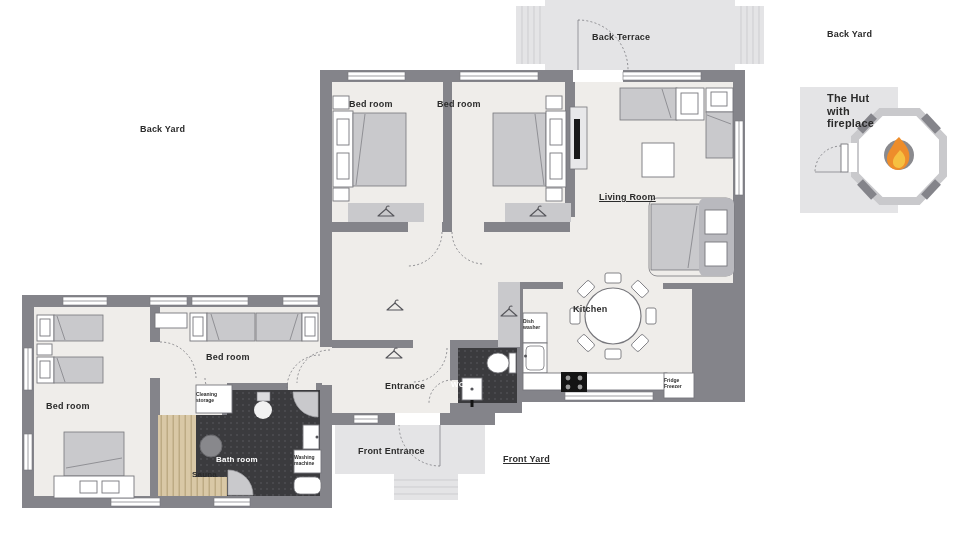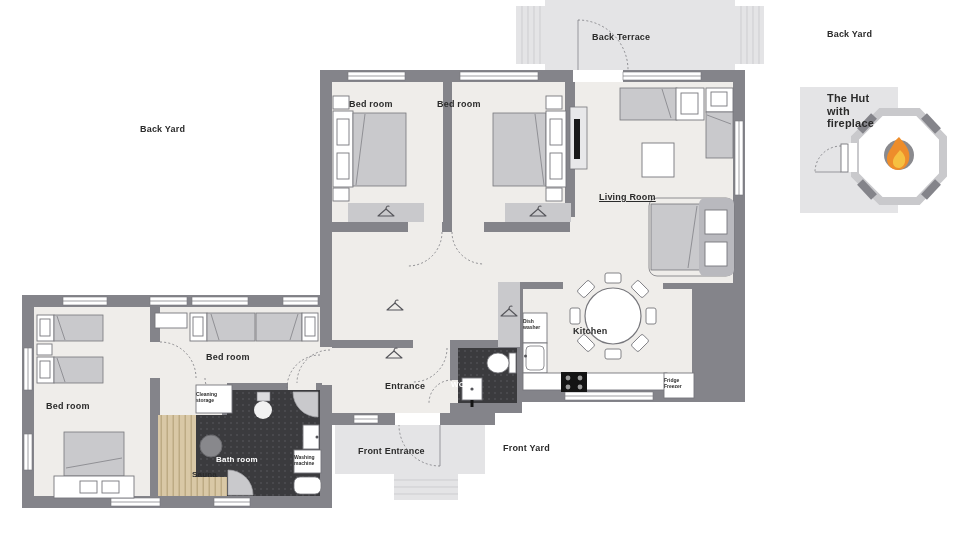--- a/index.html
+++ b/index.html
@@ -316,27 +316,27 @@
   </g>
 </svg>
 
 <div class="lbl" style="left:592px;top:32px;width:100px;">Back Terrace</div>
 <div class="lbl" style="left:827px;top:29px;width:80px;">Back Yard</div>
 <div class="lbl" style="left:140px;top:124px;width:80px;">Back Yard</div>
 <div class="lbl left" style="left:827px;top:92px;width:58px;font-size:11px;">The Hut with fireplace</div>
 <div class="lbl" style="left:349px;top:99px;width:80px;">Bed room</div>
 <div class="lbl" style="left:437px;top:99px;width:80px;">Bed room</div>
 <div class="lbl" style="left:599px;top:192px;width:100px;text-decoration:underline;">Living Room</div>
-<div class="lbl" style="left:573px;top:326px;width:80px;">Kitchen</div>
+<div class="lbl" style="left:573px;top:304px;width:80px;">Kitchen</div>
 <div class="lbl" style="left:385px;top:381px;width:80px;">Entrance</div>
 <div class="lbl white small" style="left:451px;top:356px;width:40px;">WC</div>
 <div class="lbl" style="left:206px;top:352px;width:80px;">Bed room</div>
 <div class="lbl" style="left:46px;top:401px;width:80px;">Bed room</div>
 <div class="lbl small" style="left:151px;top:470px;width:60px;padding-left:41px;">Sauna</div>
 <div class="lbl white small" style="left:216px;top:431px;width:80px;">Bath room</div>
 <div class="lbl" style="left:358px;top:446px;width:80px;">Front Entrance</div>
-<div class="lbl" style="left:503px;top:443px;width:80px;">Front Yard</div>
+<div class="lbl" style="left:503px;top:454px;width:80px;text-decoration:underline;">Front Yard</div>
 <div class="lbl tiny" style="left:523px;top:319px;width:24px;">Dish washer</div>
 <div class="lbl tiny" style="left:664px;top:378px;width:30px;">Fridge Freezer</div>
 <div class="lbl tiny" style="left:196px;top:392px;width:36px;">Cleaning storage</div>
 <div class="lbl tiny" style="left:294px;top:455px;width:27px;">Washing machine</div>
 
 </div>
 
 </body></html>

